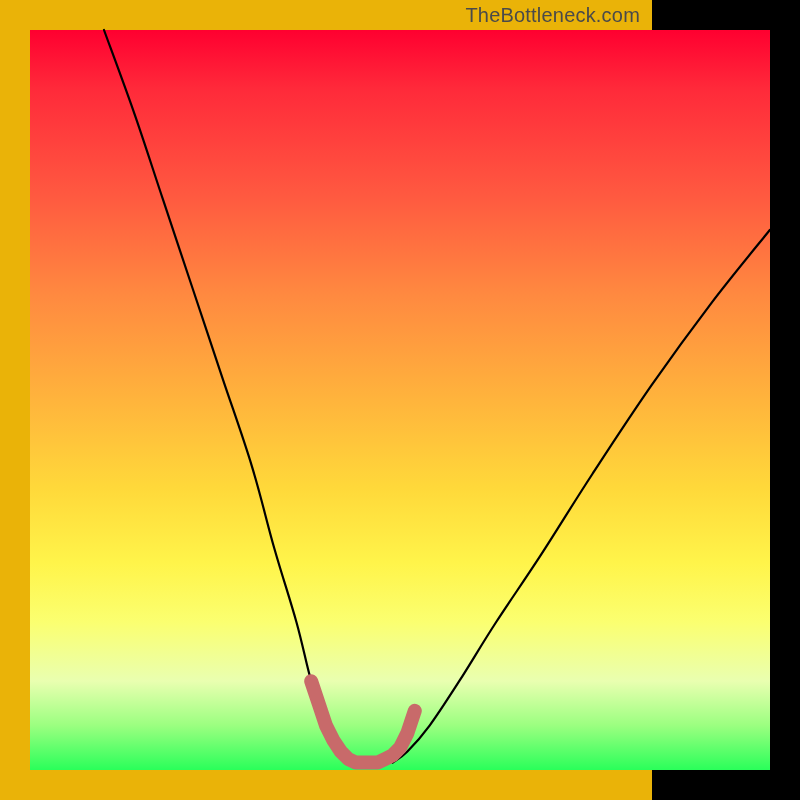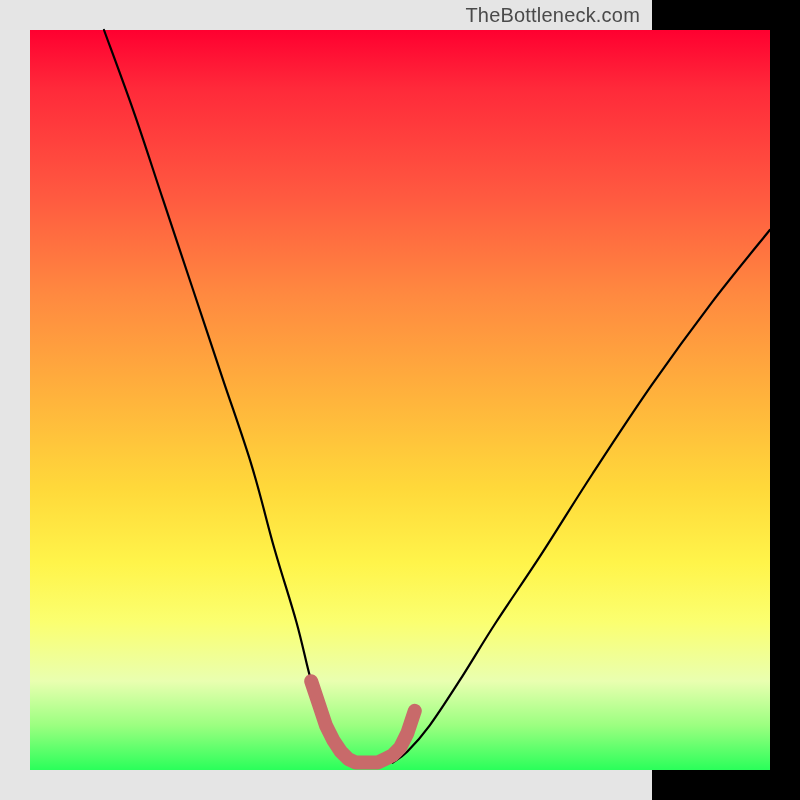--- a/index.html
+++ b/index.html
@@ -8,21 +8,21 @@
     width: 800px;
     height: 800px;
     overflow: hidden;
     background: #000;
     font-family: Arial, Helvetica, sans-serif;
   }
   .frame {
     position: relative;
     width: 652px;
     height: 800px;
-    background: #e5e5e5;
+    background: #eab308;
   }
   .plot {
     position: absolute;
     left: 30px;
     top: 30px;
     width: 740px;
     height: 740px;
     
     background: linear-gradient(
       to bottom,

